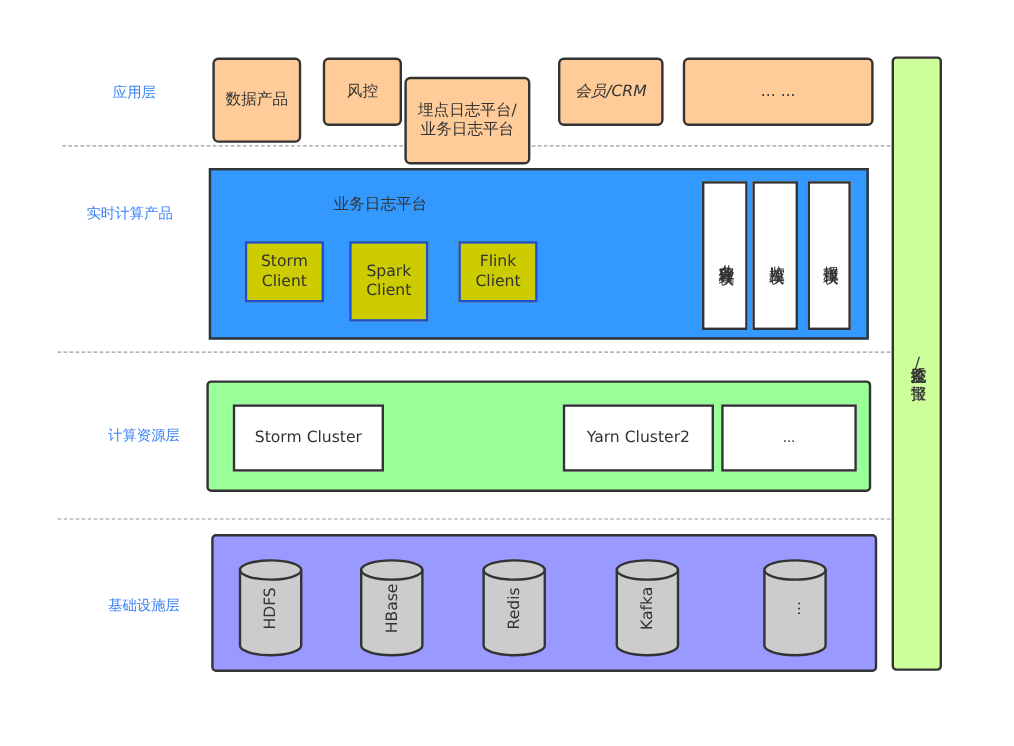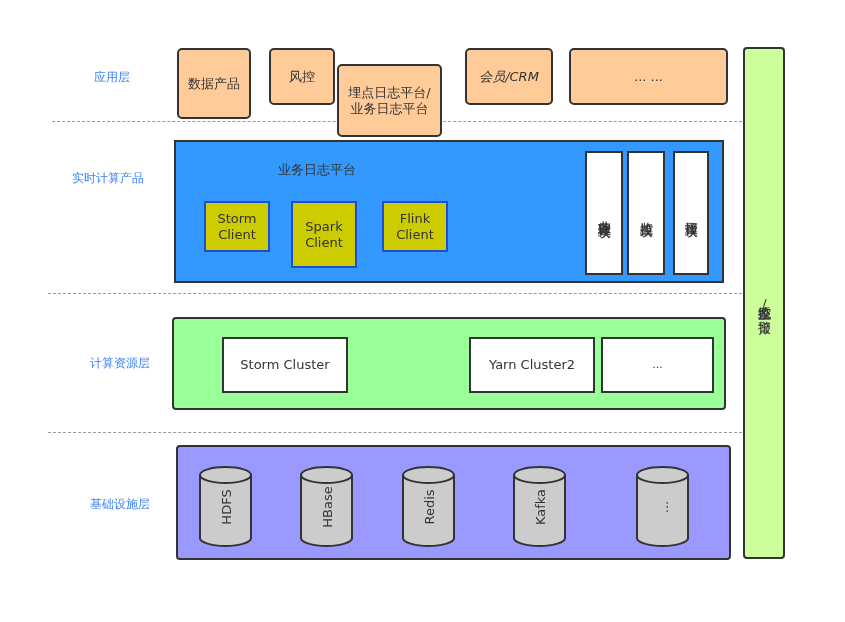--- a/index.html
+++ b/index.html
@@ -49,21 +49,21 @@
   <div class="abs box client" style="left:115px;top:59px;width:66px;height:67px;white-space:pre-line;">Spark
 Client</div>
   <div class="abs box client" style="left:206px;top:59px;width:66px;height:51px;white-space:pre-line;">Flink
 Client</div>
   <div class="abs box module" style="left:409px;top:9px;width:38px;height:124px;">业务管理模块</div>
   <div class="abs box module" style="left:451px;top:9px;width:38px;height:124px;">监控模块</div>
   <div class="abs box module" style="left:497px;top:9px;width:36px;height:124px;">报警模块</div>
 </div>
 
 <div class="abs res-panel" style="left:172px;top:317px;width:554px;height:93px;">
-  <div class="abs box cluster" style="left:20px;top:18px;width:126px;height:56px;margin-left:28px;">Storm Cluster</div>
+  <div class="abs box cluster" style="left:20px;top:18px;width:126px;height:56px;">Storm Cluster</div>
   <div class="abs box cluster" style="left:295px;top:18px;width:126px;height:56px;">Yarn Cluster2</div>
   <div class="abs box cluster" style="left:427px;top:18px;width:113px;height:56px;font-size:11px;">...</div>
 </div>
 
 <div class="abs infra-panel" style="left:176px;top:445px;width:555px;height:115px;">
   <div class="cyl" style="left:20px;top:18px;width:55px;height:83px;">
     <svg width="55" height="83">
         <path d="M2,10 A25.5,8 0 0 1 53,10 L53,73 A25.5,8 0 0 1 2,73 Z" fill="#cccccc" stroke="#333" stroke-width="2"></path>
         <path d="M2,10 A25.5,8 0 0 0 53,10" fill="none" stroke="#333" stroke-width="2"></path>
       </svg>

